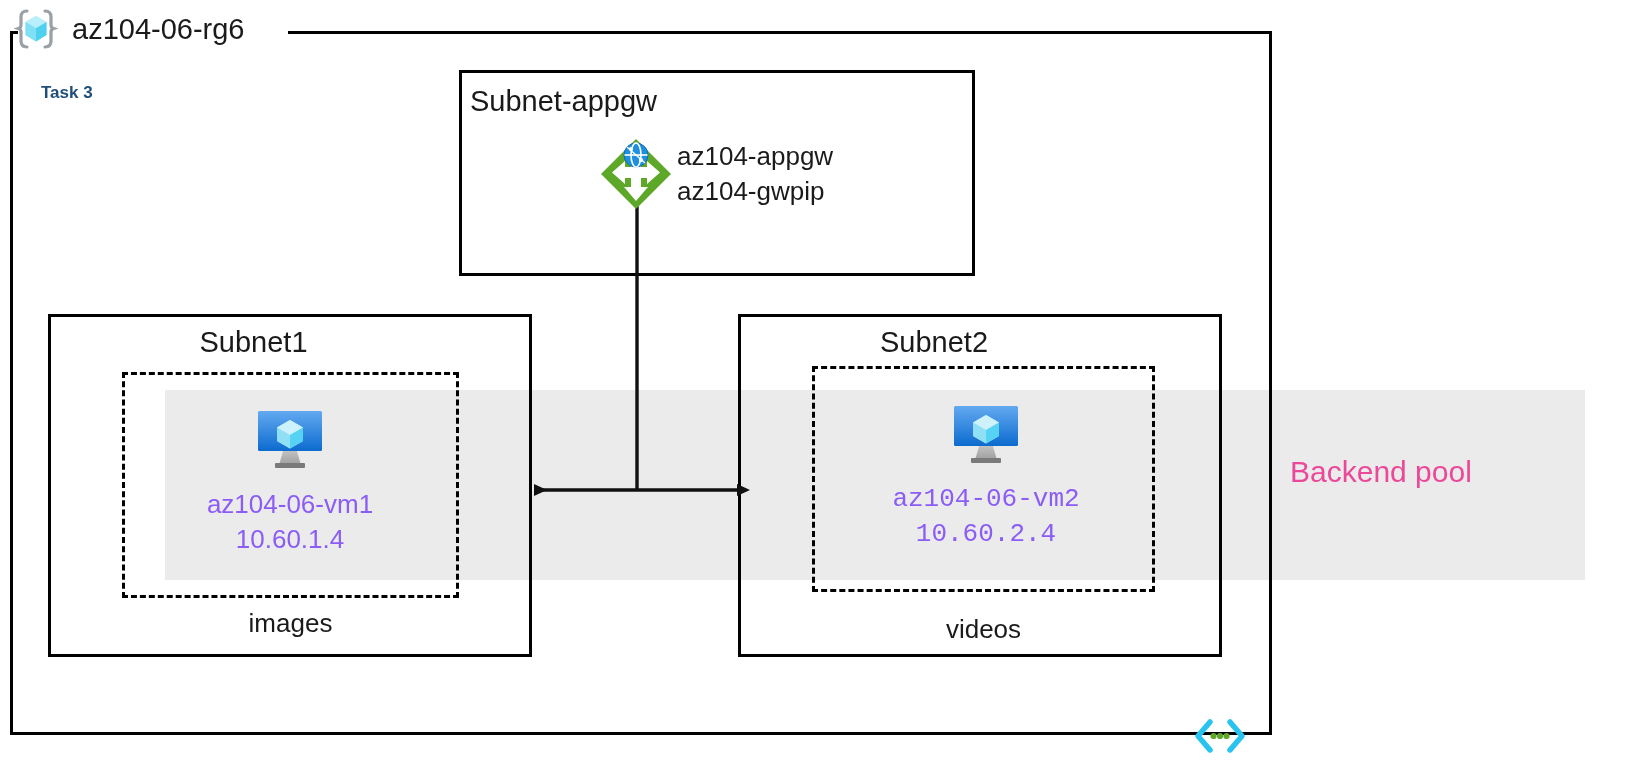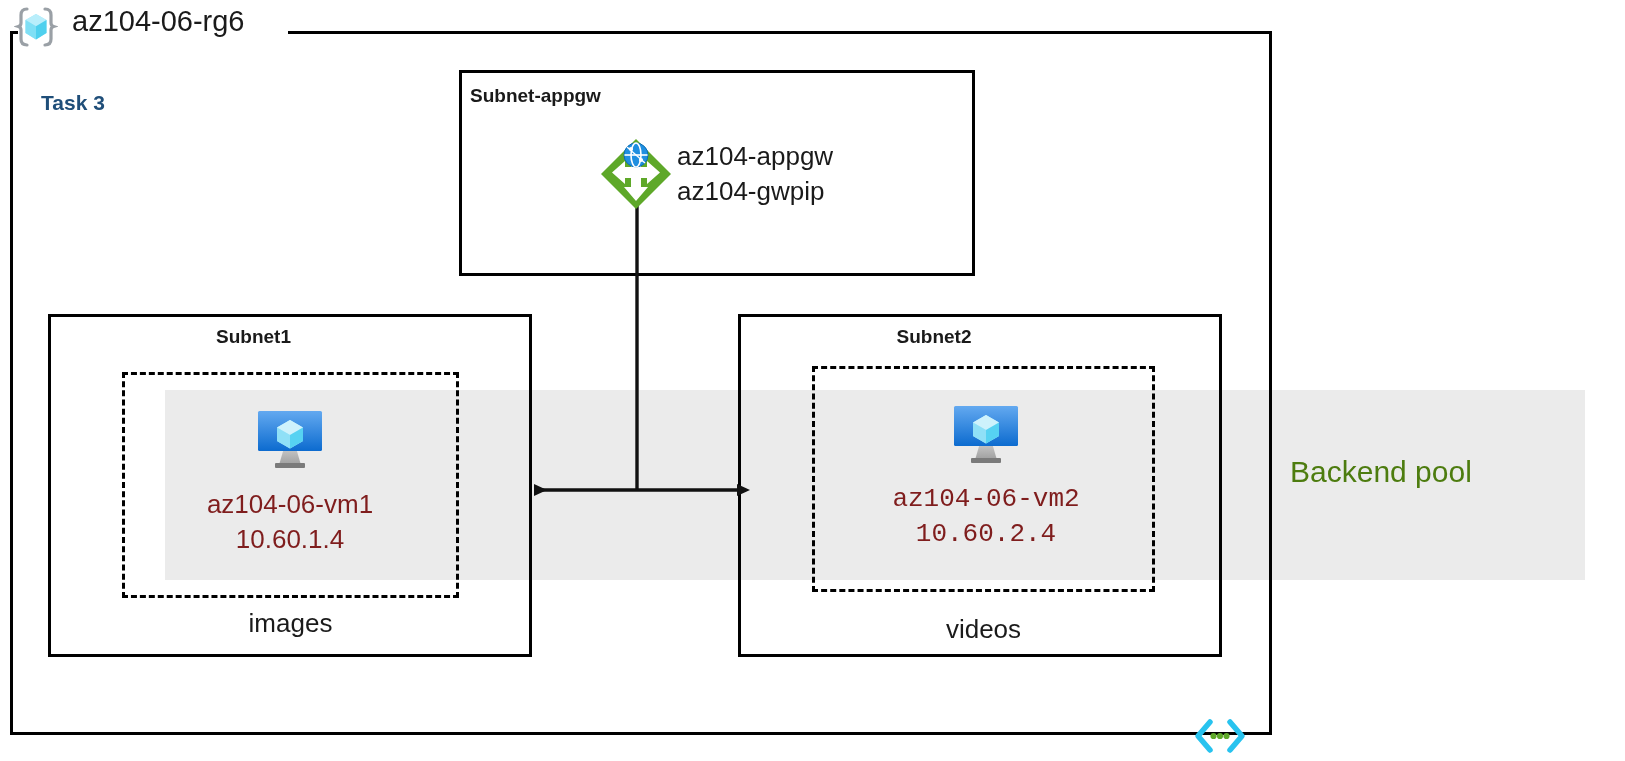--- a/index.html
+++ b/index.html
@@ -27,21 +27,21 @@
     width: 1420px;
     height: 190px;
     background: #ebebeb;
     z-index: 1;
   }
   .backend-label {
     position: absolute;
     left: 1290px;
     top: 455px;
     font-size: 30px;
-    color: #4d7c0f;
+    color: #ec4899;
     white-space: nowrap;
     z-index: 6;
   }
 
   
   .rg-box {
     position: absolute;
     left: 10px;
     top: 31px;
     width: 1262px;
@@ -60,66 +60,64 @@
     height: 20px;
     background: #ffffff;
     z-index: 3;
   }
   .rg-header {
     position: absolute;
     left: 14px;
     top: 5px;
     height: 48px;
     display: flex;
-    align-items: flex-start;
+    align-items: center;
     gap: 14px;
     z-index: 5;
   }
   .rg-icon {
     width: 44px;
     height: 44px;
     display: block;
   }
   .rg-title {
     font-size: 29px;
     color: #1a1a1a;
     white-space: nowrap;
   }
 
   .task-label {
     position: absolute;
     left: 41px;
     top: 83px;
-    font-size: 21px;
+    font-size: 17px;
     font-weight: bold;
     color: #1f4e79;
     z-index: 5;
     white-space: nowrap;
-    margin-top: 8px;
   }
 
   
   .subnet-box {
     position: absolute;
     border: 3px solid #000000;
     box-sizing: border-box;
     background: transparent;
     z-index: 4;
   }
   .subnet-appgw { left: 459px; top: 70px;  width: 516px; height: 206px; }
   .subnet1      { left: 48px;  top: 314px; width: 484px; height: 343px; }
   .subnet2      { left: 738px; top: 314px; width: 484px; height: 343px; }
 
   .subnet-title {
     position: absolute;
-    font-size: 19px;
+    font-size: 29px;
     color: #1a1a1a;
     white-space: nowrap;
     z-index: 7;
-    font-weight: bold;
   }
   .t-appgw { left: 470px; top: 85px; }
   .t-sub1  { left: 48px;  top: 326px; width: 411px; text-align: center; }
   .t-sub2  { left: 738px; top: 326px; width: 392px; text-align: center; }
 
   
   .dashed-box {
     position: absolute;
     border: 3px dashed #000000;
     box-sizing: border-box;
@@ -134,21 +132,21 @@
     position: absolute;
     z-index: 7;
     text-align: center;
   }
   .vm-g1 { left: 170px; top: 405px; width: 240px; }
   .vm-g2 { left: 866px; top: 400px; width: 240px; font-family: Liberation Mono, monospace; }
   .vm-icon { width: 78px; height: 70px; display: block; margin: 0 auto; }
   .vm-text {
     font-size: 26px;
     line-height: 1.34;
-    color: #7f1d1d;
+    color: #8b5cf6;
     margin-top: 12px;
     white-space: nowrap;
   }
 
   .tier-label {
     position: absolute;
     font-size: 26px;
     color: #1a1a1a;
     z-index: 7;
     white-space: nowrap;

